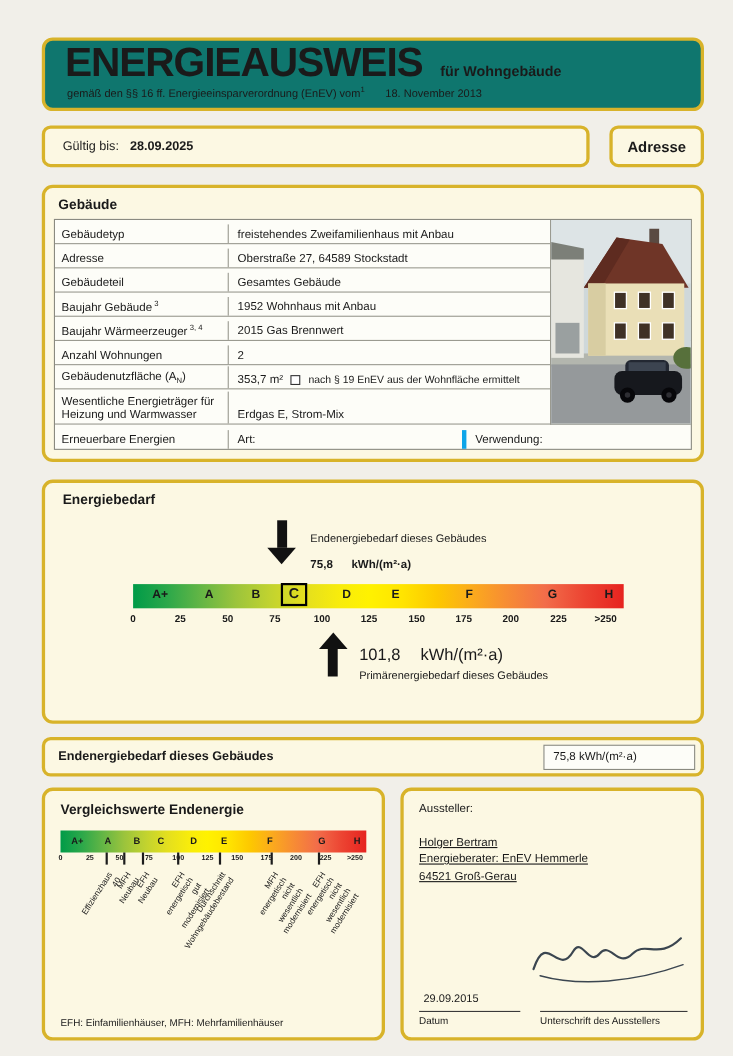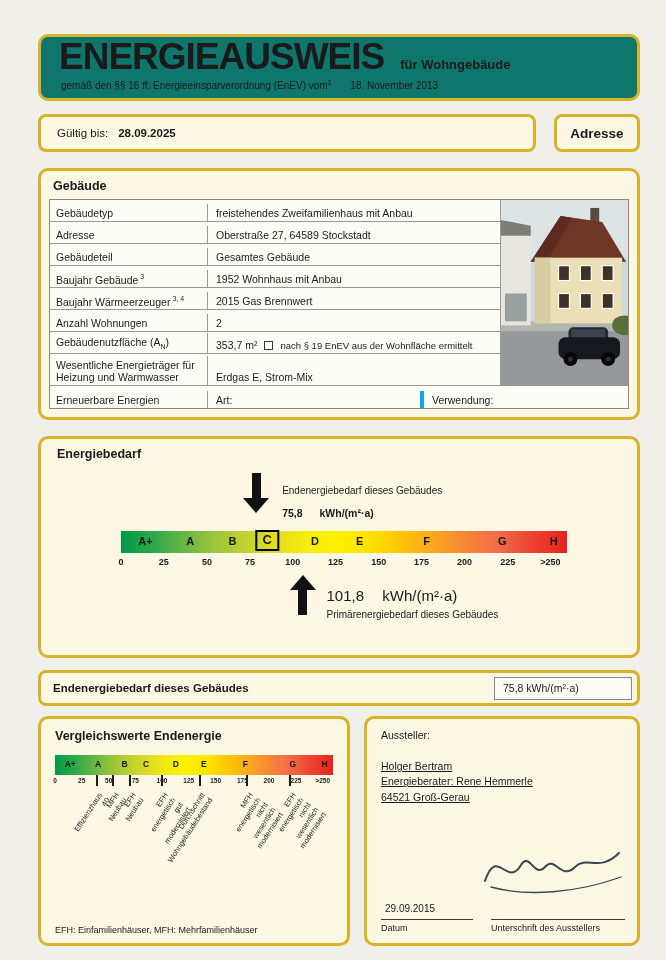--- a/index.html
+++ b/index.html
@@ -346,21 +346,21 @@
 wesentlich modernisiert</span>
           </div>
       </div>
       <div class="cfoot">EFH: Einfamilienhäuser,  MFH: Mehrfamilienhäuser</div>
     </div>
 
     <div class="box issuer-box">
       <div class="iss-label">Aussteller:</div>
       <div class="iss-lines">
         <div>Holger Bertram</div>
-        <div>Energieberater: Rene Hemmerle</div>
+        <div>Energieberater: EnEV Hemmerle</div>
         <div>64521 Groß-Gerau</div>
       </div>
       <svg class="signature" viewBox="0 0 152 64">
         <path d="M8 44 C 20 8, 30 52, 44 28 C 52 14, 58 42, 68 30 C 78 18, 84 44, 98 30 C 110 18, 122 36, 142 16" fill="none" stroke="#3b4650" stroke-width="2" stroke-linecap="round"></path>
         <path d="M14 50 C 50 60, 100 56, 144 40" fill="none" stroke="#3b4650" stroke-width="1.3" stroke-linecap="round"></path>
       </svg>
       <div class="sig-row">
         <div class="sig-col date-col">
           <div class="over">29.09.2015</div>
           <div class="under">Datum</div>

